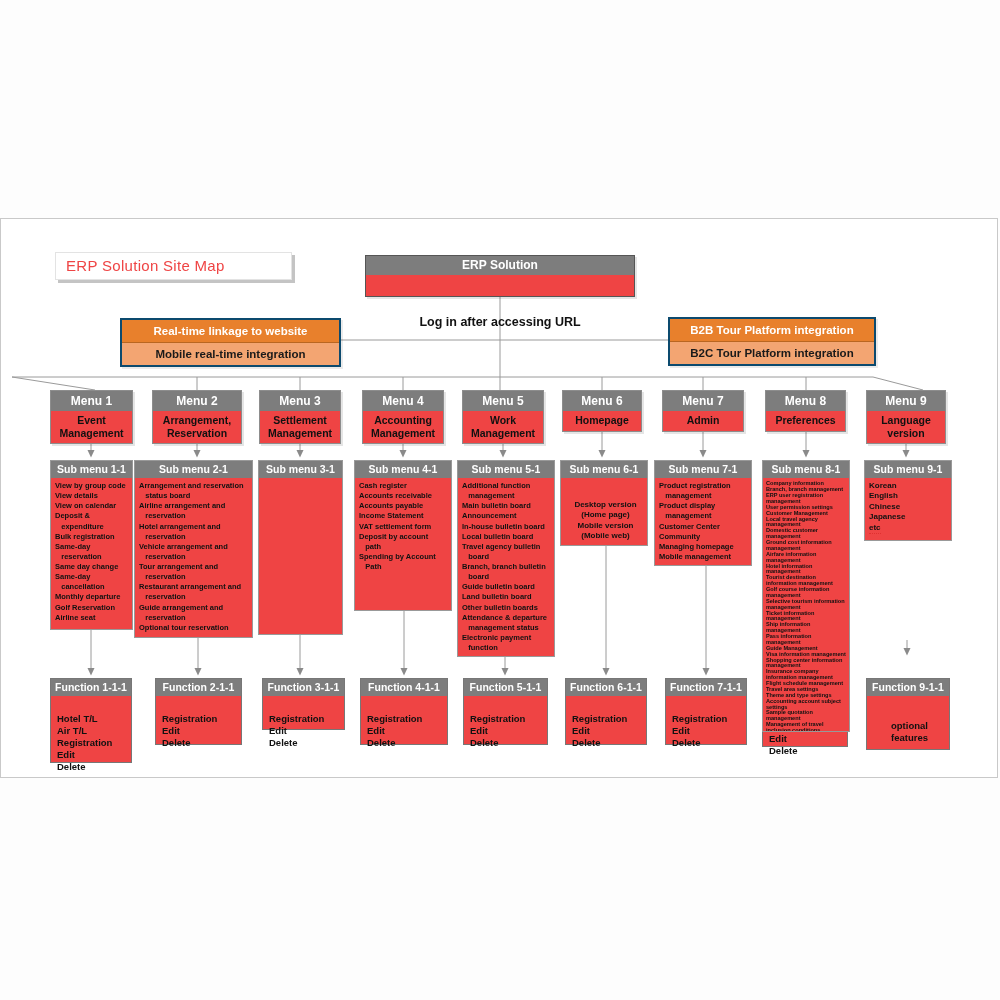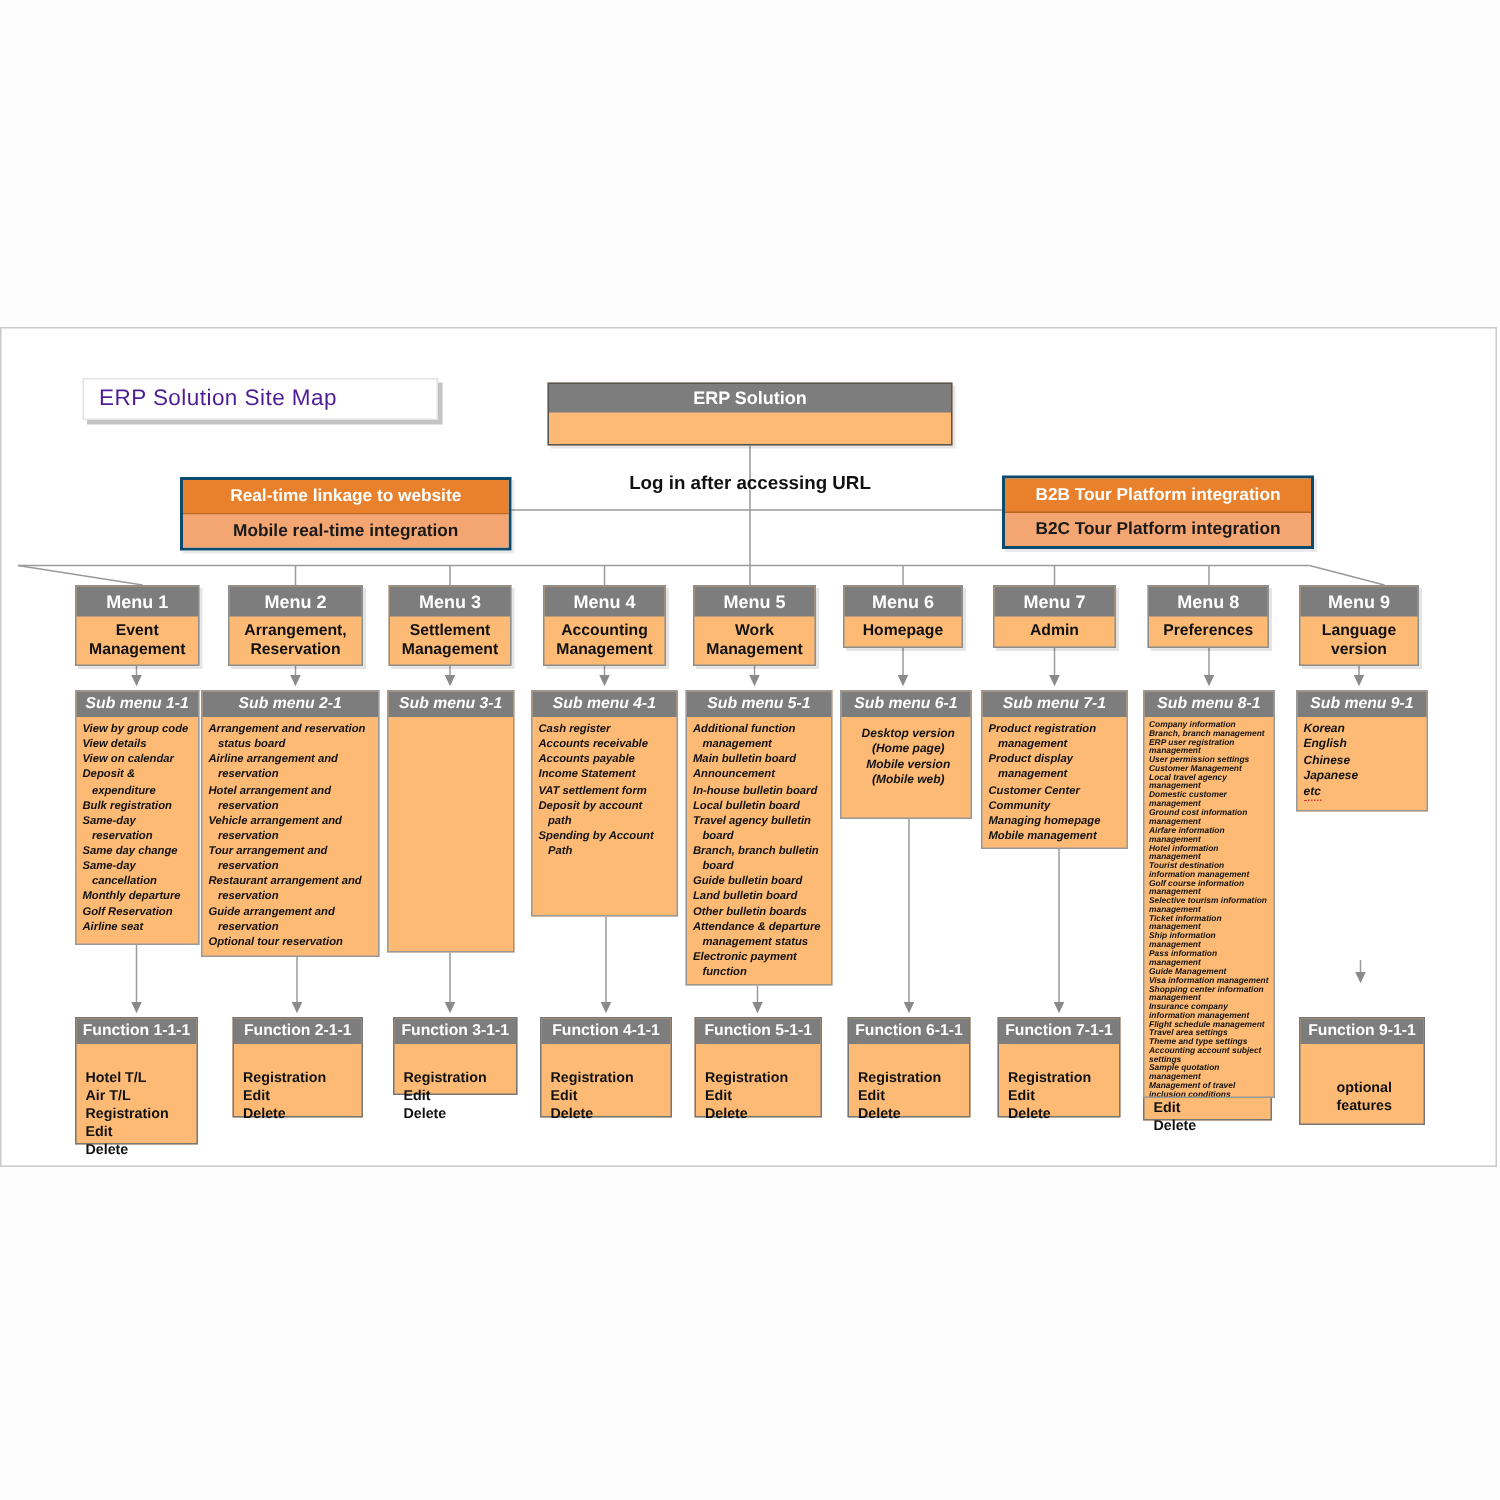--- a/index.html
+++ b/index.html
@@ -3,40 +3,40 @@
 <meta charset="utf-8">
 <style>
   html,body{margin:0;padding:0;background:#fbfbfb;}
   .stage{position:relative;width:1000px;height:1000px;background:#fdfdfd;overflow:hidden;
          font-family:"Liberation Sans",sans-serif;color:#111;}
   .panel{position:absolute;left:0px;top:218px;width:998px;height:560px;background:#ffffff;
          border:1px solid #c9c9c9;box-sizing:border-box;}
   svg.connectors{position:absolute;left:0;top:0;}
   .titlebox{position:absolute;left:55px;top:252px;width:237px;height:28px;background:#ffffff;
             border:1px solid #e3e3e3;box-shadow:3px 3px 0 #c4c4c4;box-sizing:border-box;
-            font-size:15px;line-height:26px;padding-left:10px;color:#4c1d95;letter-spacing:.3px;}
-  .box{position:absolute;background:#fdba74;border:1px solid #8d8d8d;box-sizing:border-box;
+            font-size:15px;line-height:26px;padding-left:10px;color:#ef4444;letter-spacing:.3px;}
+  .box{position:absolute;background:#ef4444;border:1px solid #8d8d8d;box-sizing:border-box;
        display:flex;flex-direction:column;}
   .hdr{flex:0 0 auto;background:#7d7d7d;color:#ffffff;font-weight:bold;text-align:center;}
   .erp{left:365px;top:255px;width:270px;height:42px;border-color:#555;box-shadow:2px 2px 0 rgba(0,0,0,.10);}
   .erp .hdr{height:19px;line-height:19px;font-size:12px;}
   .erp .ebd{flex:1;display:flex;align-items:center;justify-content:center;font-weight:bold;font-size:12.5px;margin-top:40px;}
   .orange-group{position:absolute;border:2px solid #0c4a6e;box-sizing:border-box;box-shadow:2px 2px 0 rgba(0,0,0,.08);}
   .orow{height:22px;line-height:22px;text-align:center;font-weight:bold;font-size:11.5px;}
   .orow.dark{background:#e8802c;color:#ffffff;border-bottom:1px solid #b96621;}
   .orow.light{background:#f3a572;color:#1a1a1a;}
   .menu{top:390px;box-shadow:2px 2px 0 rgba(0,0,0,.10);justify-content:space-between;}
   .menu .hdr{height:20px;line-height:20px;font-size:12px;}
   .menu .mbd{flex:1;display:flex;align-items:center;justify-content:center;text-align:center;
              font-weight:bold;font-size:10.5px;line-height:1.25;white-space:pre-line;}
-  .sub{top:460px;border-color:#999;font-style:italic;}
+  .sub{top:460px;border-color:#999;}
   .sub .hdr{height:17px;line-height:17px;font-size:10.5px;}
   .list{flex:1;font-size:7.5px;font-weight:bold;line-height:1.35;padding:3px 1px 2px 4px;
         white-space:pre-wrap;overflow:hidden;}
-  .list.center{text-align:center;font-size:8px;padding-top:6px;line-height:1.3;}
+  .list.center{text-align:center;font-size:8px;padding-top:22px;line-height:1.3;}
   .list.lang{font-size:8px;line-height:1.3;}
   .tinywrap{flex:1;overflow:hidden;}
   .tiny{width:160px;transform:scale(0.5);transform-origin:0 0;font-size:11.2px;font-weight:bold;
         line-height:1.05;padding:5px 0 0 6px;white-space:pre-wrap;}
   .fn{top:678px;border-color:#777;gap:12px;}
   .fn .hdr{height:17px;line-height:17px;font-size:10.5px;}
   .flist{flex:1;font-size:9.5px;font-weight:bold;line-height:1.26;padding:5px 3px 2px 6px;white-space:pre-wrap;}
   .flist.center{text-align:center;padding-top:12px;}
   .flist.hidden8{padding-top:13px;}
   .etc{display:inline-block;border-bottom:1.5px dotted #e03030;}

